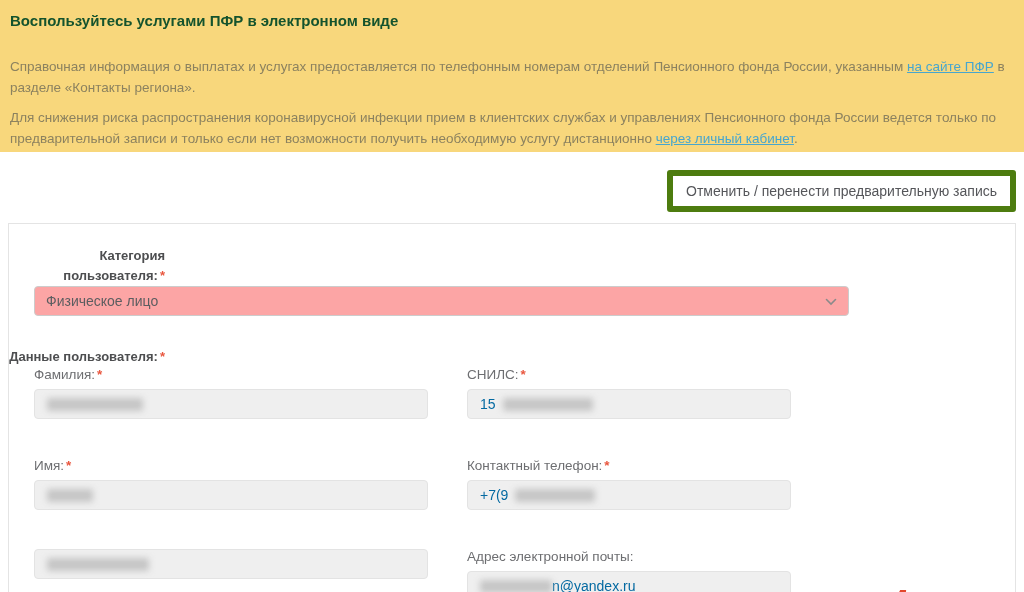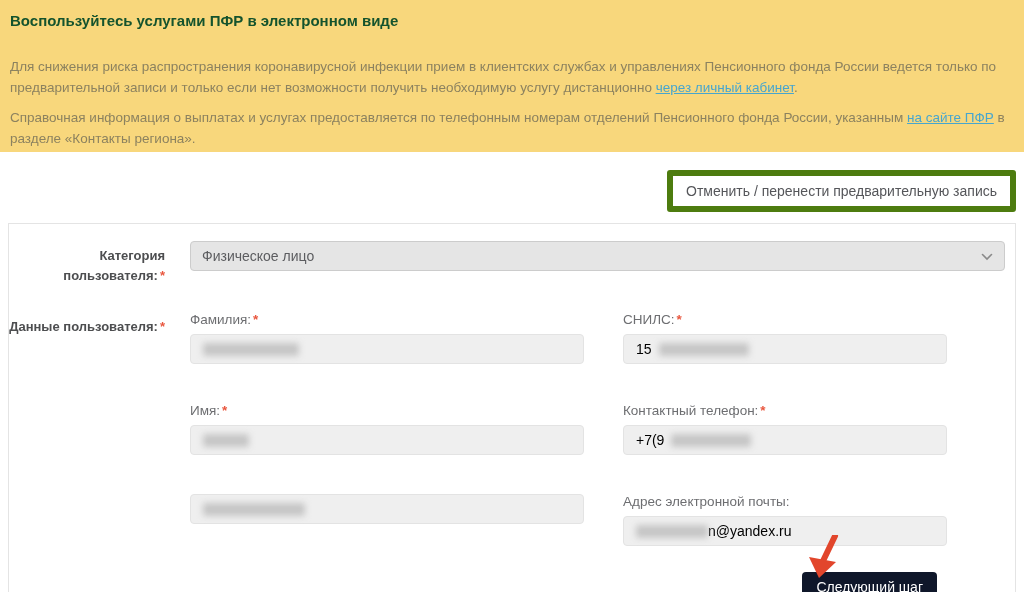--- a/index.html
+++ b/index.html
@@ -40,46 +40,46 @@
   }
   .panel-header {
     padding: 9px 15px 8px 15px; border-bottom: 1px solid #ededed;
   }
   .section-title {
     font-size: 15px; color: #6d7a87; cursor: pointer;
     border-bottom: 1px dashed #9aa5b0; padding-bottom: 2px;
   }
   .form-body { padding: 17px 0 0 0; }
 
-  .form-row { display: flex; margin-bottom: 26px; }
+  .form-row { display: flex; margin-bottom: 26px; flex-direction: column; }
   .col-label {
     width: 156px; text-align: right; font-size: 13px; font-weight: bold;
     color: #4d4e50; line-height: 1.55; padding-top: 5px;
   }
   .req { color: #e9573f; margin-left: 2px; font-weight: bold; }
   .col-input { margin-left: 25px; }
 
   .selectbox {
-    width: 815px; height: 30px; background: #e5e5e5;
+    width: 815px; height: 30px; background: #fca5a5;
     border: 1px solid #cccccc; border-radius: 4px;
     display: flex; align-items: center; justify-content: space-between;
     padding: 0 11px; font-size: 14px; color: #5c5d60; cursor: pointer;
   }
 
   .fields-grid {
     display: grid; grid-template-columns: 394px 324px;
     column-gap: 26px; row-gap: 20px; gap: 39px;
   }
   .field-label {
     font-size: 13.5px; color: #6d6e71; margin-bottom: 7px;
   }
   .tbox {
     height: 30px; background: #efefef; border: 1px solid #e3e3e3;
     border-radius: 4px; display: flex; align-items: center;
-    padding: 0 12px; font-size: 14px; color: #000000;
+    padding: 0 12px; font-size: 14px; color: #0369a1;
   }
   .blur {
     display: inline-block; height: 13px; background: #c6c6c6;
     border-radius: 2px; filter: blur(3px);
   }
   .gap-l { margin-left: 7px; }
 
   .next-row {
     display: flex; justify-content: flex-end; padding-right: 10px;
     margin-top: 26px;
@@ -91,22 +91,22 @@
   }
   .red-arrow {
     position: absolute; top: -37px; left: 4px; pointer-events: none;
   }
 </style>
 </head>
 <body>
 
 <div class="banner">
   <h1 class="banner-title">Воспользуйтесь услугами ПФР в электронном виде</h1>
+  <p class="banner-text"><span>Справочная информация о выплатах и услугах предоставляется по телефонным номерам отделений Пенсионного фонда России, указанным </span><a>на сайте ПФР</a><span> в разделе «Контакты региона».</span></p>
   <p class="banner-text"><span>Для снижения риска распространения коронавирусной инфекции прием в клиентских службах и управлениях Пенсионного фонда России ведется только по предварительной записи и только если нет возможности получить необходимую услугу дистанционно </span><a>через личный кабинет</a><span>.</span></p>
-  <p class="banner-text"><span>Справочная информация о выплатах и услугах предоставляется по телефонным номерам отделений Пенсионного фонда России, указанным </span><a>на сайте ПФР</a><span> в разделе «Контакты региона».</span></p>
 </div>
 
 <div class="cancel-row">
   <button class="btn-cancel">Отменить / перенести предварительную запись</button>
 </div>
 
 <div class="panel">
 
   <div class="form-body">
 

